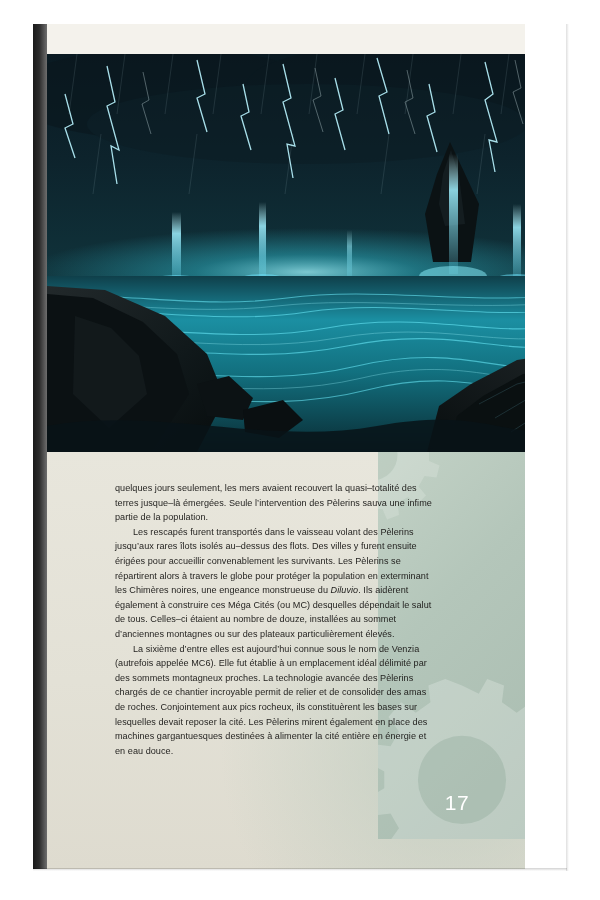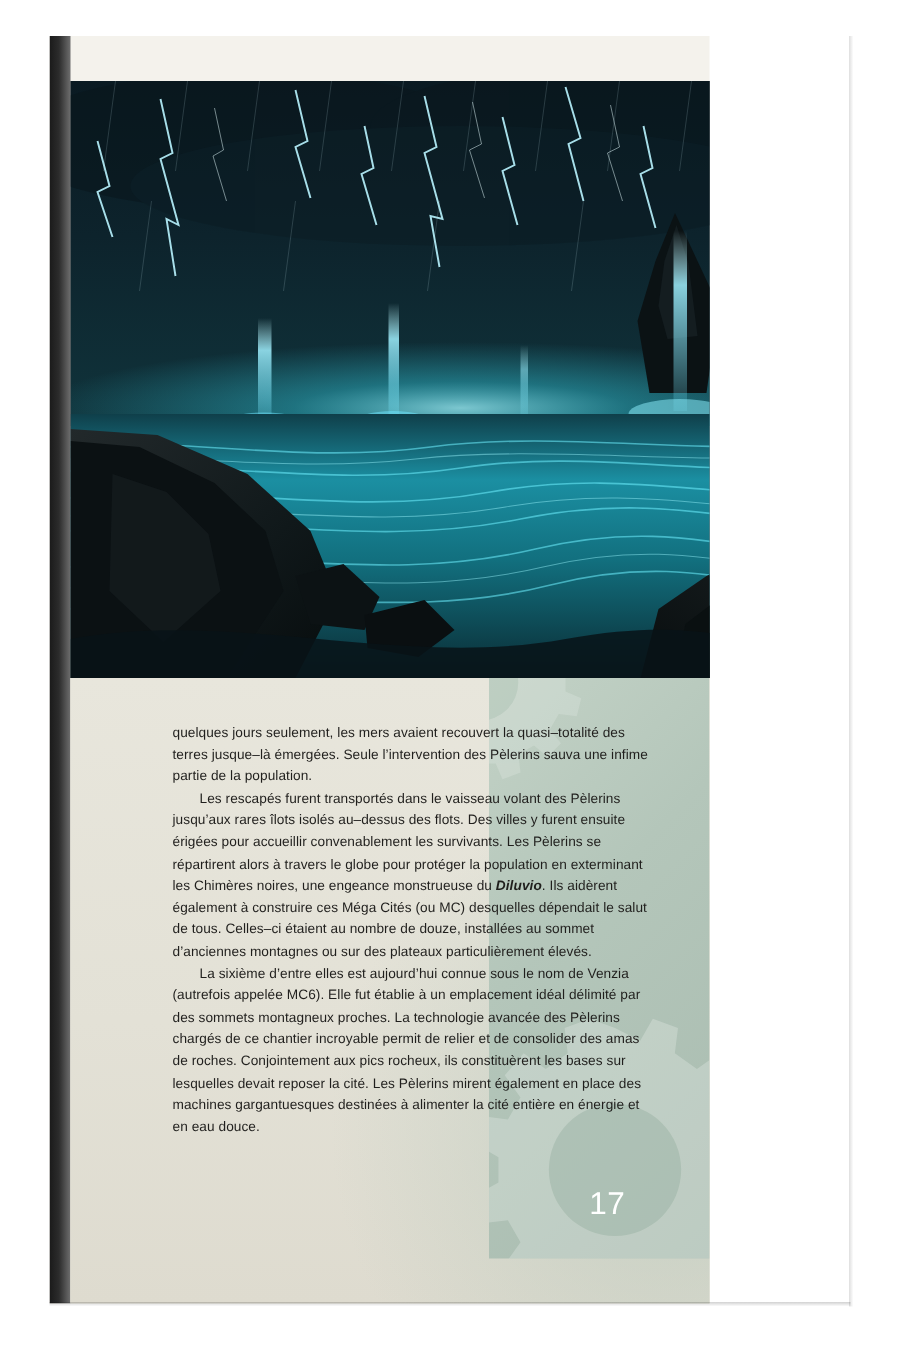--- a/index.html
+++ b/index.html
@@ -19,21 +19,21 @@
     width: 600px;
     height: 900px;
     background: #ffffff;
   }
 
   
   .page-sheet {
     position: absolute;
     left: 33px;
     top: 24px;
-    width: 440px;
+    width: 492px;
     height: 845px;
     background: #f4f2ec;
     overflow: hidden;
   }
 
   
   .gutter {
     position: absolute;
     left: 0;
     top: 0;
@@ -111,21 +111,21 @@
     line-height: 14.6px;
     text-align: left;
     letter-spacing: 0.005em;
   }
   .text-col p {
     margin: 0;
   }
   .text-col p + p {
     text-indent: 18px;
   }
-  .text-col em { font-style: italic; font-weight: bold; }
+  .text-col em { font-style: italic; }
 
   .page-number {
     position: absolute;
     right: 56px;
     top: 767px;
     font-size: 21px;
     color: #ffffff;
     font-family: "Liberation Sans", sans-serif;
     letter-spacing: 0.02em;
   }

